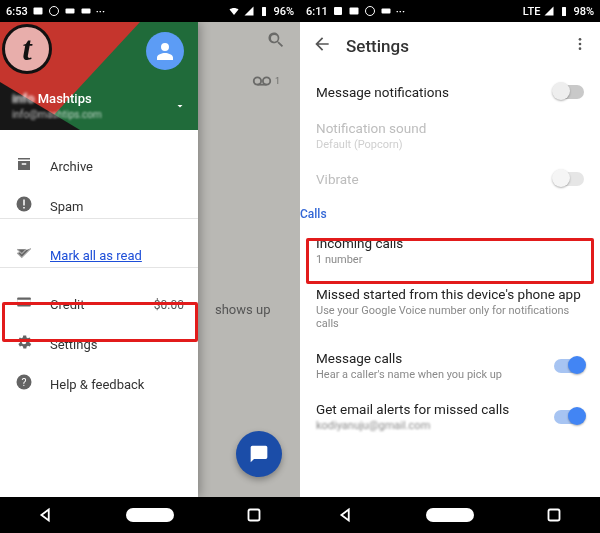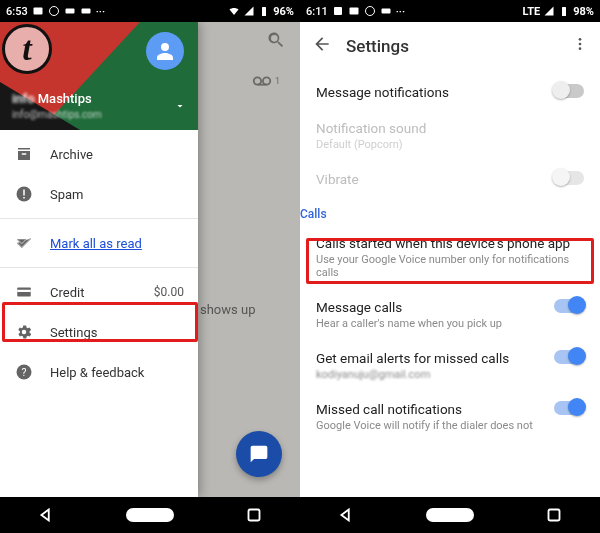--- a/index.html
+++ b/index.html
@@ -3,73 +3,73 @@
 <meta charset="utf-8">
 <style>
   * { box-sizing: border-box; margin: 0; padding: 0; }
   body { font-family: Roboto, Arial, sans-serif; background: #e8e8e8; width: 600px; height: 533px; overflow: hidden; }
   .container { display: flex; width: 600px; height: 442px; }
   .phone { position: relative; width: 300px; height: 533px; background: #fff; display: flex; flex-direction: column; }
 
   
   .statusbar { height: 22px; background: #000; color: #fff; display: flex; align-items: center; padding: 0 6px; font-size: 11px; font-weight: 500; }
   .statusbar .left { display: flex; align-items: center; gap: 4px; }
-  .statusbar .right { margin-left: auto; display: flex; align-items: center; gap: 3px; font-weight: bold; }
+  .statusbar .right { margin-left: auto; display: flex; align-items: center; gap: 3px; }
   .statusbar .icon { width: 12px; height: 12px; display: inline-flex; align-items: center; justify-content: center; }
   .statusbar svg { fill: #fff; }
 
   
   .navbar { height: 36px; background: #000; display: flex; align-items: center; justify-content: space-around; }
   .navbar .nav-icon { width: 22px; height: 22px; display: flex; align-items: center; justify-content: center; }
   .navbar svg { fill: #fff; }
   .pill { width: 48px; height: 14px; background: #fff; border-radius: 8px; }
 
   
   .p1-body { flex: 1; position: relative; background: #b9b8b4; overflow: hidden; }
-  .scrim-text { position: absolute; bottom: 180px; left: 200px; color: #555; font-size: 13px; }
+  .scrim-text { position: absolute; bottom: 180px; left: 215px; color: #555; font-size: 13px; }
   .fab { position: absolute; bottom: 20px; right: 18px; width: 46px; height: 46px; border-radius: 50%; background: #1b4da8; display: flex; align-items: center; justify-content: center; box-shadow: 0 3px 6px rgba(0,0,0,.3); }
   .fab svg { fill: #fff; width: 20px; height: 20px; }
   .topbar-search { position: absolute; top: 8px; right: 14px; }
   .topbar-search svg { width: 20px; height: 20px; fill: #6a6a68; }
   .vm-icon { position: absolute; top: 48px; right: 20px; color: #6a6a68; font-size: 18px; display:flex; align-items:center; }
   .vm-icon sup{font-size:9px; margin-left:2px;}
 
   .drawer { position: absolute; top: 0; left: 0; width: 198px; height: 100%; background: #fff; box-shadow: 2px 0 10px rgba(0,0,0,.3); display: flex; flex-direction: column; }
   .drawer-header { height: 108px; position: relative; overflow: hidden; }
   .drawer-header .bg { position: absolute; inset: 0; }
   .drawer-header .avatar { position: absolute; top: 10px; right: 14px; width: 38px; height: 38px; border-radius: 50%; background: #5c9cf5; display: flex; align-items: center; justify-content: center; }
   .drawer-header .avatar svg { fill: #fff; width: 24px; height: 24px; }
   .drawer-header .name { position: absolute; bottom: 24px; left: 12px; color: #fff; font-size: 13px; font-weight:500; }
   .drawer-header .email { position: absolute; bottom: 10px; left: 12px; color: rgba(255,255,255,.7); font-size: 10px; filter: blur(1px); }
   .drawer-header .chev { position: absolute; bottom: 14px; right: 12px; }
   .drawer-header .chev svg{ fill:#fff; width:12px; height:12px;}
   .overlay-logo { position: absolute; top: 2px; left: 2px; width: 50px; height: 50px; border-radius: 50%; background: rgba(255,255,255,.6); display:flex; align-items:center; justify-content:center; font-family: Georgia, serif; font-style: italic; font-size: 34px; font-weight: 700; color:#111; z-index:5; border: 3px solid #111;}
   
   .menu { flex: 1; padding-top: 4px; }
-  .menu-item { display: flex; align-items: center; height: 40px; padding: 0 14px; font-size: 13px; color: #333; gap: 16px; }
+  .menu-item { display: flex; align-items: flex-end; height: 40px; padding: 0 14px; font-size: 13px; color: #333; gap: 16px; }
   .menu-item .icon { width: 20px; height: 20px; display:flex; align-items:center; justify-content:center; }
   .menu-item .icon svg { fill: #646464; width: 18px; height: 18px; }
   .menu-item .label { flex: 1; }
   .menu-item .trail { font-size: 12px; color: #555; }
   .menu-sep { height: 1px; background: #e4e4e4; margin: 4px 0; }
   .menu-mark { color:#1d4ed8;text-decoration:underline; }
   .menu-mark svg{ stroke:#a8a8a8; fill:none; stroke-width:1.5;}
   .highlight-red { border: 3px solid #e21b1b; border-radius: 2px; }
   .hb1 { position: absolute; top: 280px; left: 2px; width: 196px; height: 40px; pointer-events:none; }
 
   
   .p2-body { flex: 1; background: #fff; display: flex; flex-direction: column; overflow: hidden; }
   .p2-top { height: 48px; display: flex; align-items: center; padding: 0 12px; gap: 14px; }
   .p2-top .back svg { width: 20px; height: 20px; fill: #555; }
   .p2-top .title { font-size: 17px; color: #333; font-weight: 500;}
   .p2-top .more { margin-left: auto; }
   .p2-top .more svg { width: 16px; height: 16px; fill: #555; }
 
   .settings-list { flex: 1; padding: 4px 0; overflow: hidden; position: relative; }
-  .row { padding: 10px 16px; display: flex; align-items: flex-start; }
+  .row { padding: 10px 16px; display: flex; align-items: center; }
   .row .txt { flex: 1; }
   .row .t1 { font-size: 13.5px; color: #222; }
   .row .t2 { font-size: 11px; color: #8a8a8a; margin-top: 2px; }
   .row.disabled .t1 { color: #bdbdbd; }
   .row.disabled .t2 { color: #cfcfcf; }
   .section-label { padding: 10px 0 4px; font-size: 12px; color: #3367d6; font-weight: 500; }
   .toggle { width: 30px; height: 14px; border-radius: 8px; background: #c9c9c9; position: relative; }
   .toggle::after { content: ""; position: absolute; top: -3px; width: 18px; height: 18px; border-radius: 50%; background: #eee; box-shadow: 0 1px 2px rgba(0,0,0,.3); }
   .toggle.off::after { left: -2px; }
   .toggle.on { background: #a7c4f2; }
@@ -316,45 +316,44 @@
         </div>
         <div class="row disabled">
           <div class="txt">
               <div class="t1">Vibrate</div>
             </div>
           <div class="toggle off disabled"></div>
         </div>
         <div class="section-label">Calls</div>
         <div class="row">
           <div class="txt">
-              <div class="t1">Calls started when this device's phone app</div>
+              <div class="t1">Incoming calls</div>
+              <div class="t2">1 number</div>
+            </div>
+        </div>
+        <div class="row">
+          <div class="txt">
+              <div class="t1">Missed started from this device's phone app</div>
               <div class="t2">Use your Google Voice number only for notifications calls</div>
             </div>
         </div>
         <div class="row">
           <div class="txt">
               <div class="t1">Message calls</div>
               <div class="t2">Hear a caller's name when you pick up</div>
             </div>
           <div class="toggle on"></div>
         </div>
         <div class="row">
           <div class="txt">
               <div class="t1">Get email alerts for missed calls</div>
               <div class="t2 blurred">kodiyanuju@gmail.com</div>
             </div>
           <div class="toggle on"></div>
         </div>
-        <div class="row">
-          <div class="txt">
-              <div class="t1">Missed call notifications</div>
-              <div class="t2">Google Voice will notify if the dialer does not</div>
-            </div>
-          <div class="toggle on"></div>
-        </div>
         <div class="highlight-red hb2"></div>
       </div>
     </div>
 
     <div class="navbar">
       <div class="nav-icon">
           <svg viewBox="0 0 24 24">
             <path d="M15 6l-8 6 8 6z" fill="none" stroke="#fff" stroke-width="2"></path>
           </svg>
         </div>

